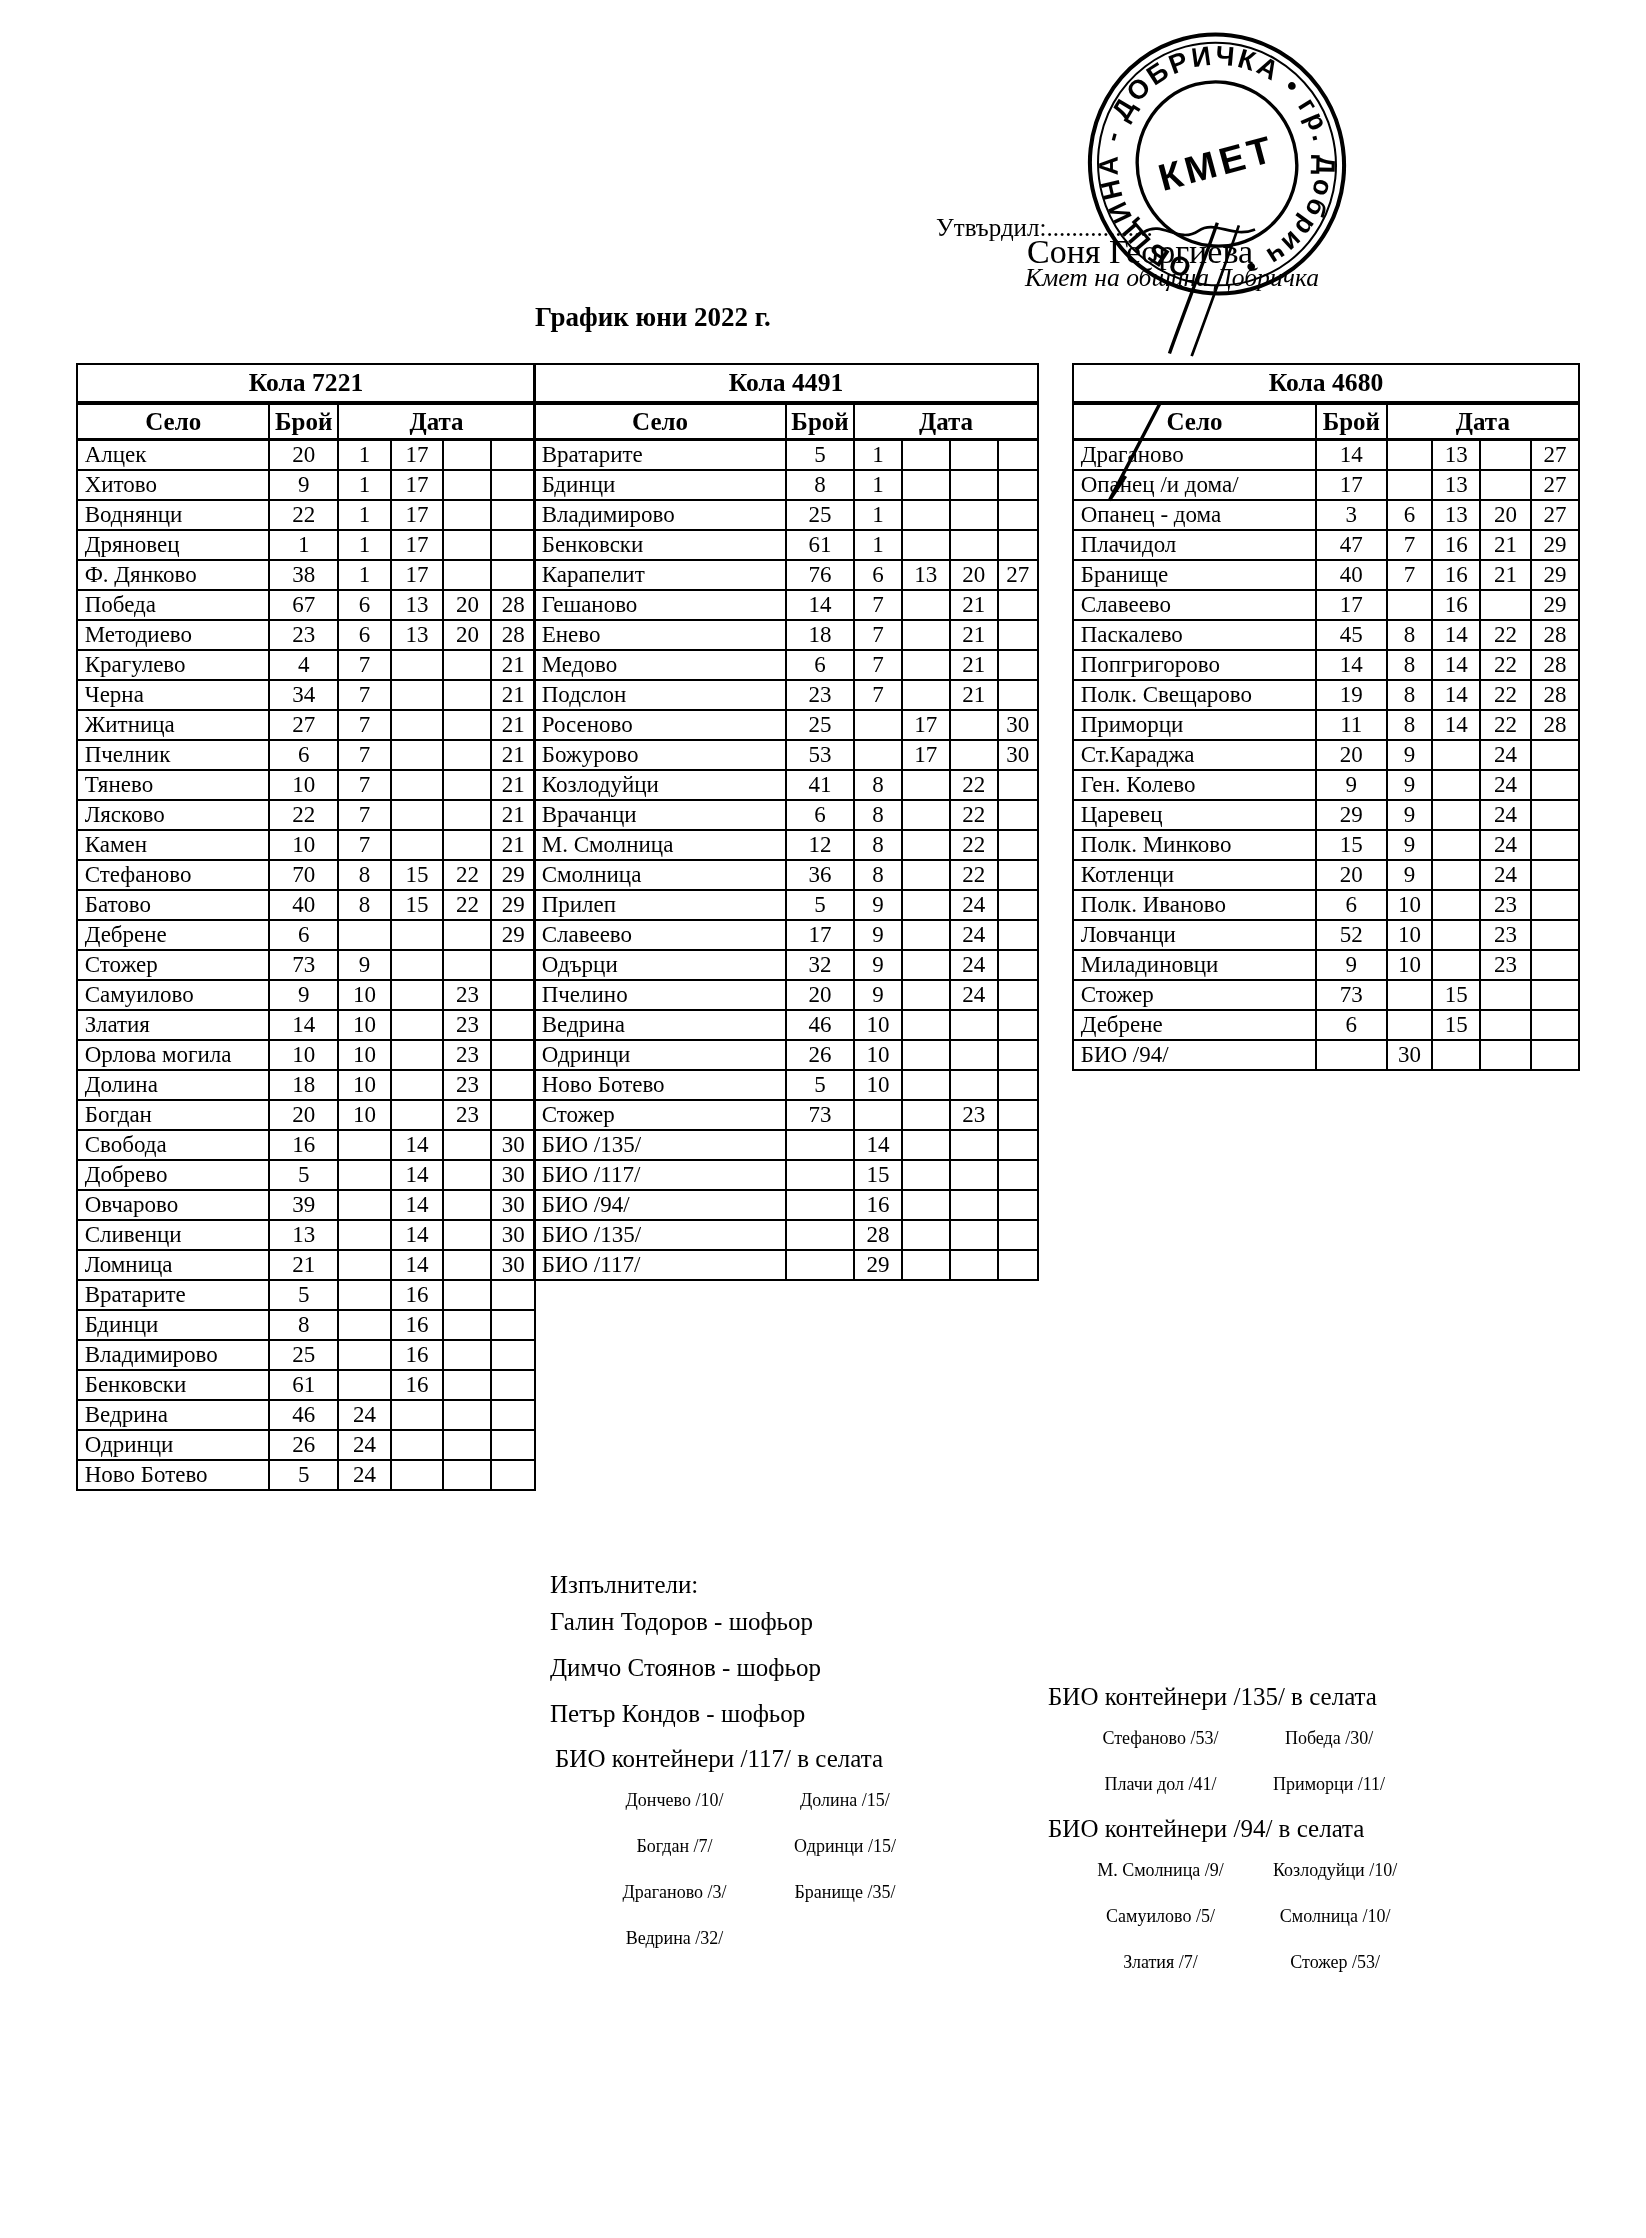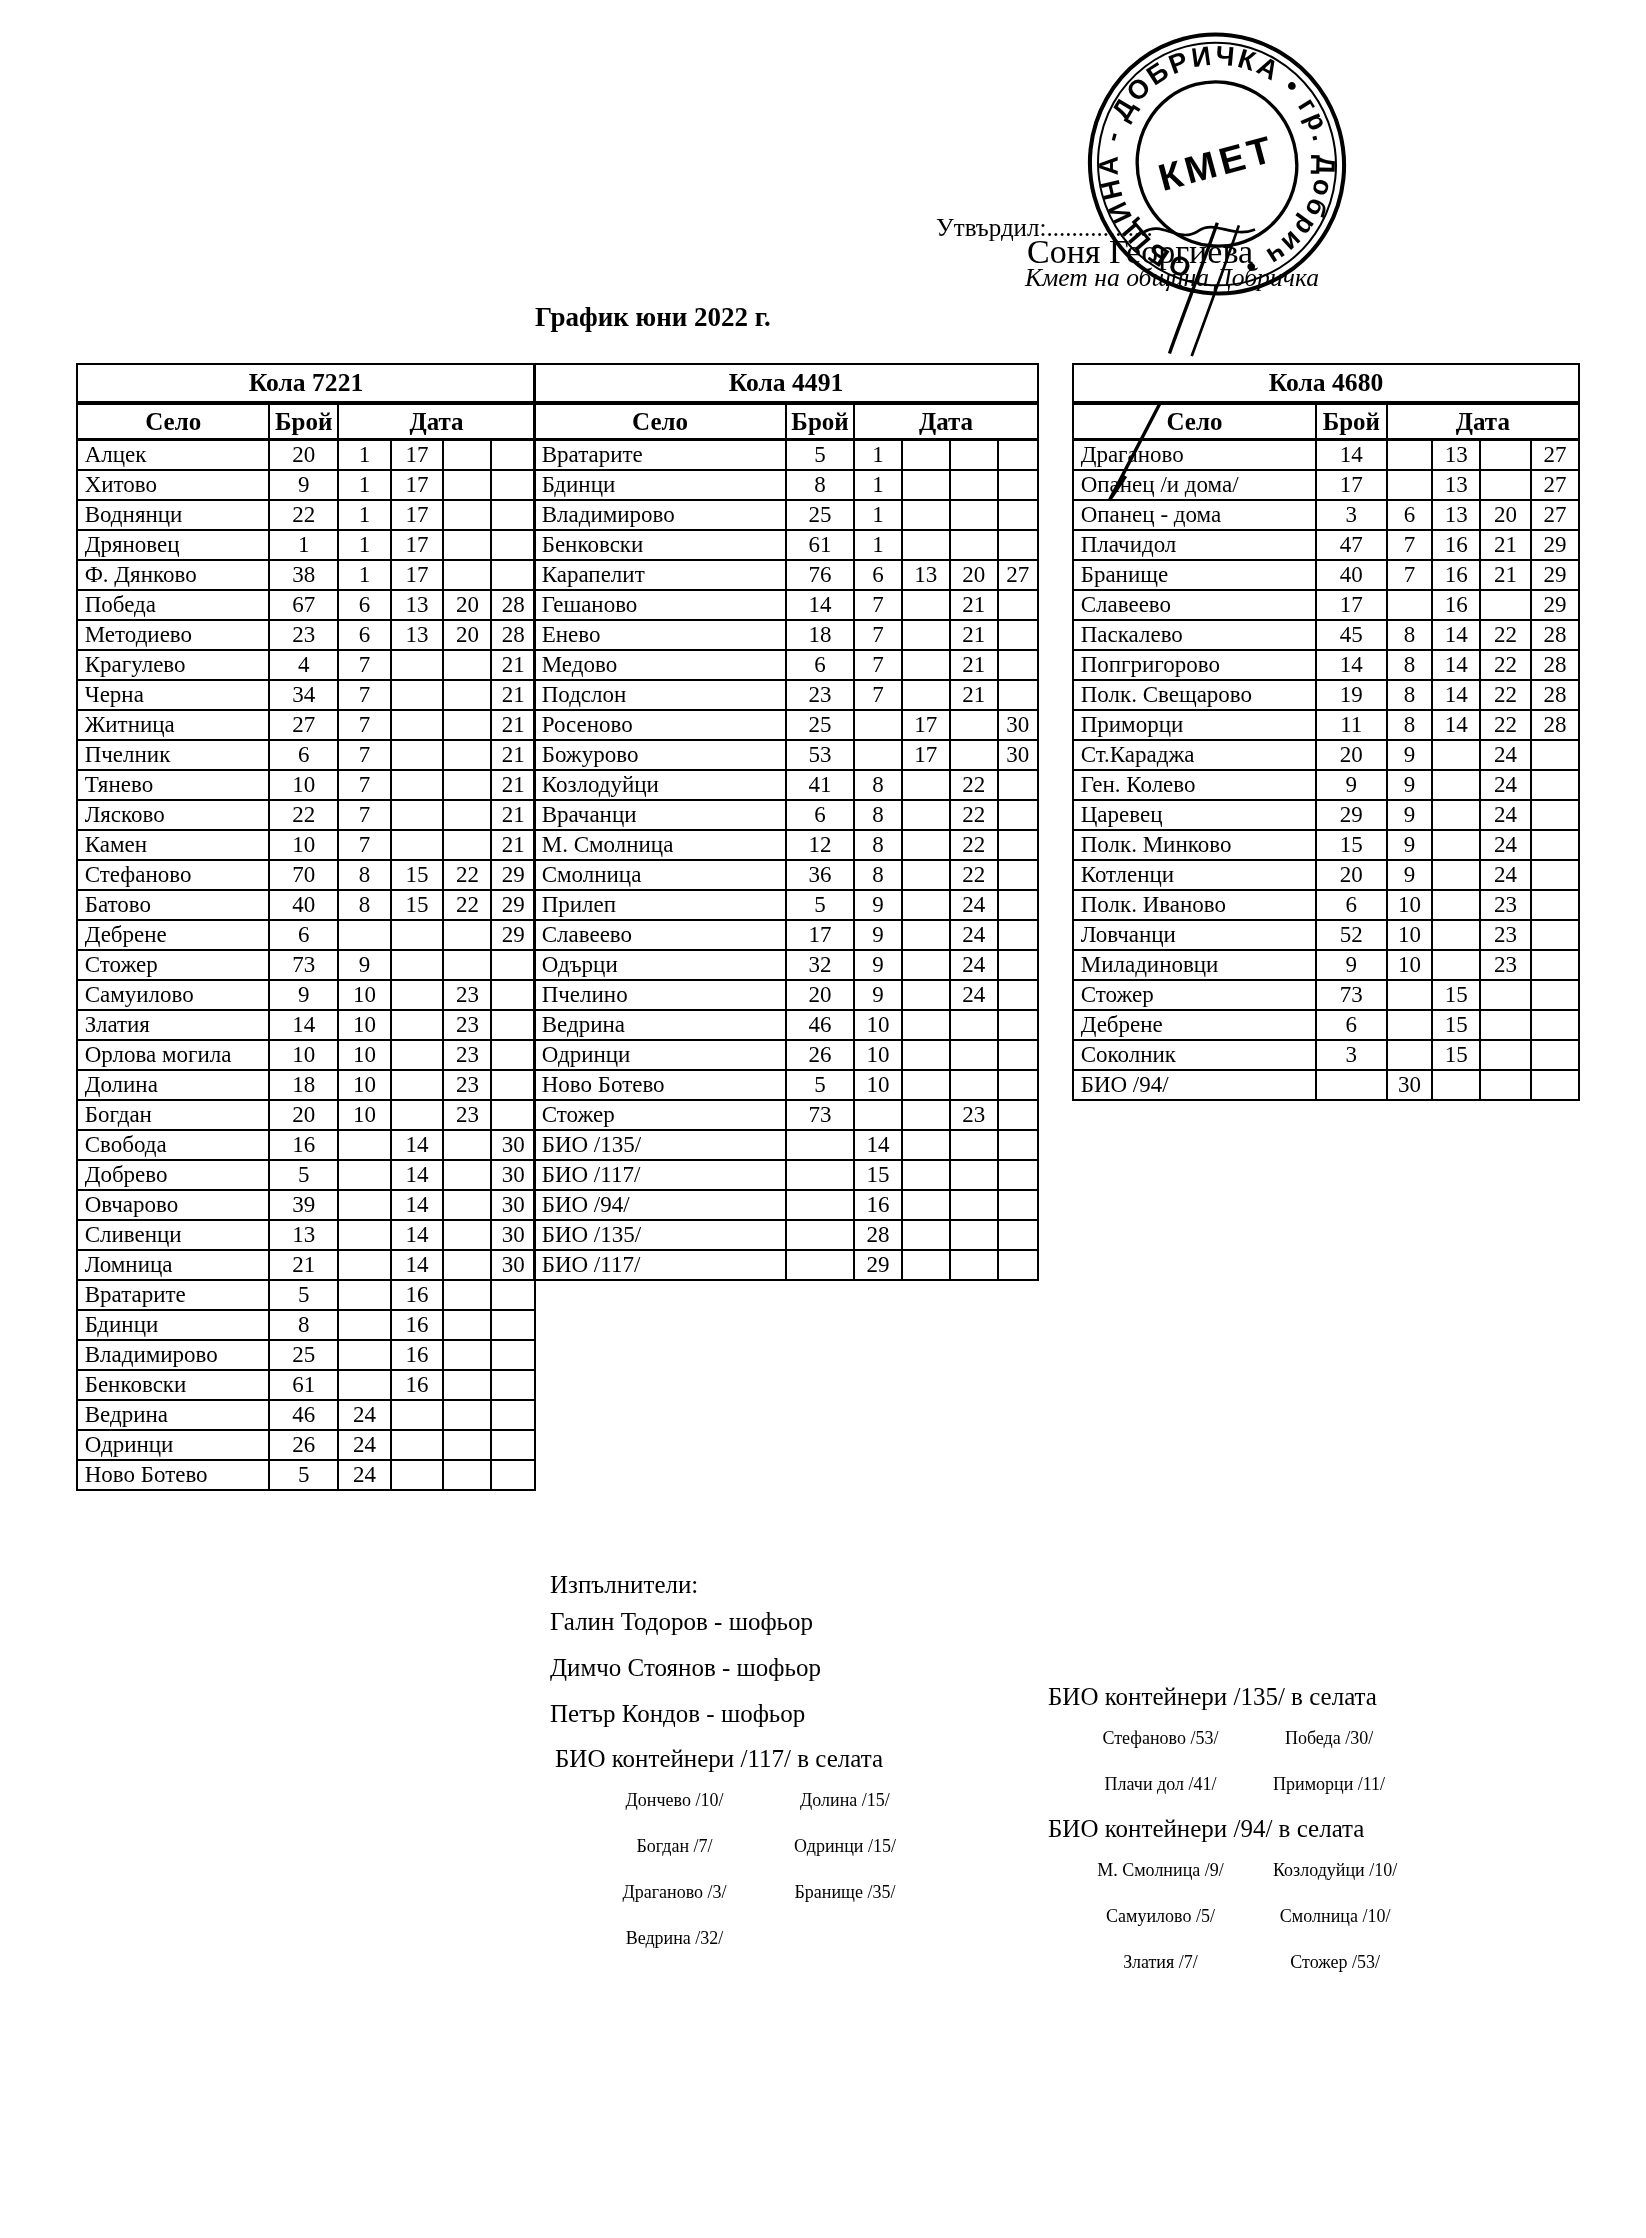--- a/index.html
+++ b/index.html
@@ -791,28 +791,20 @@
           </tr>
           <tr>
             <td>Дебрене</td>
             <td>6</td>
             <td></td>
             <td>15</td>
             <td></td>
             <td></td>
           </tr>
           <tr>
-            <td>Соколник</td>
-            <td>3</td>
-            <td></td>
-            <td>15</td>
-            <td></td>
-            <td></td>
-          </tr>
-          <tr>
             <td>БИО /94/</td>
             <td></td>
             <td>30</td>
             <td></td>
             <td></td>
             <td></td>
           </tr>
         </tbody>
     </table>
   </div>

